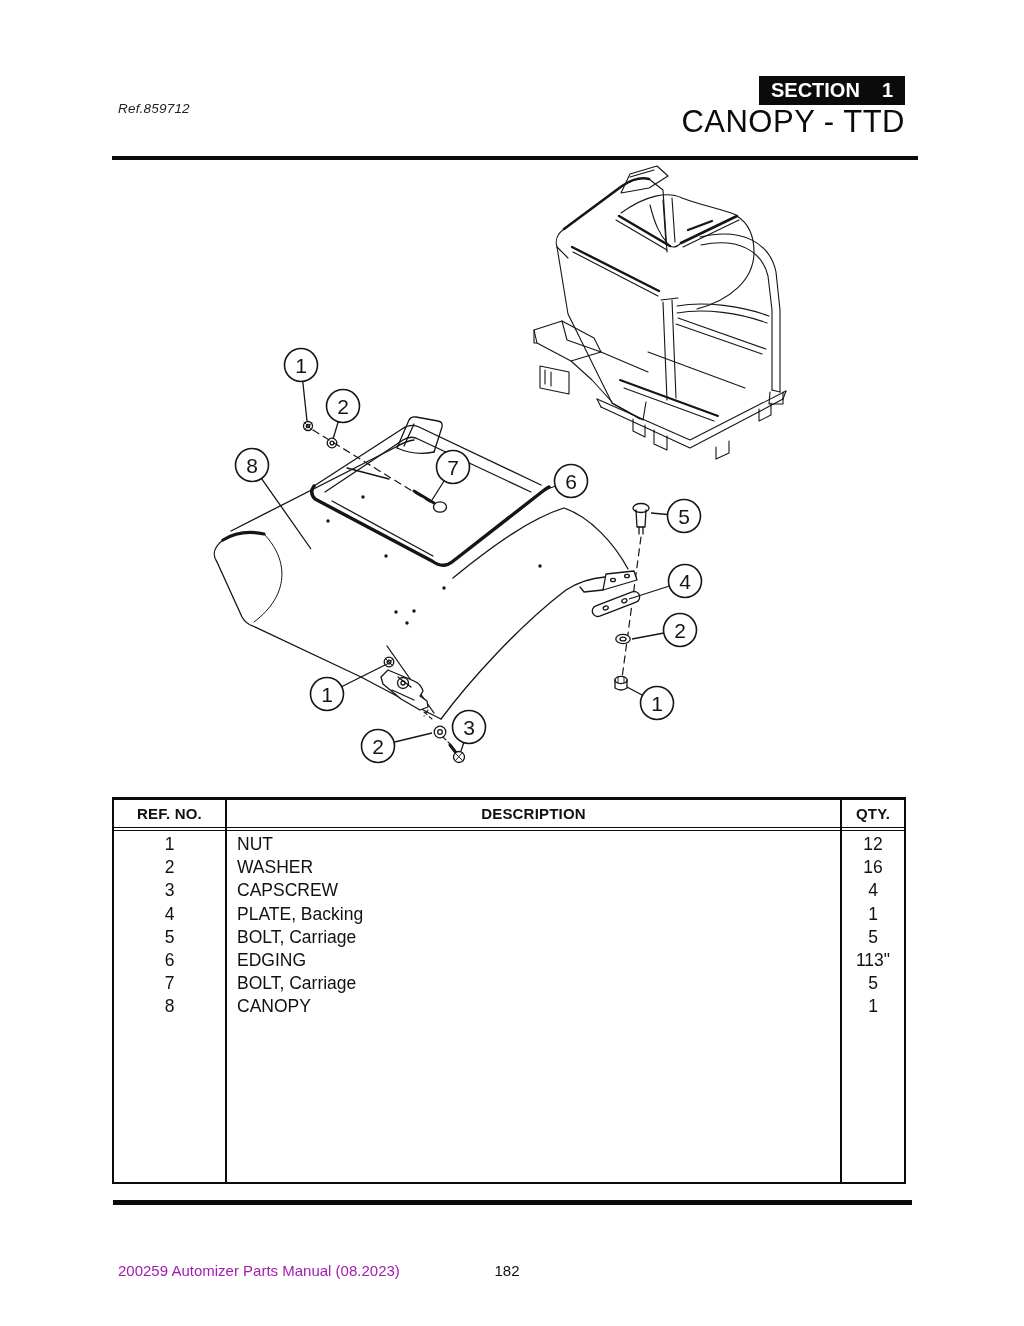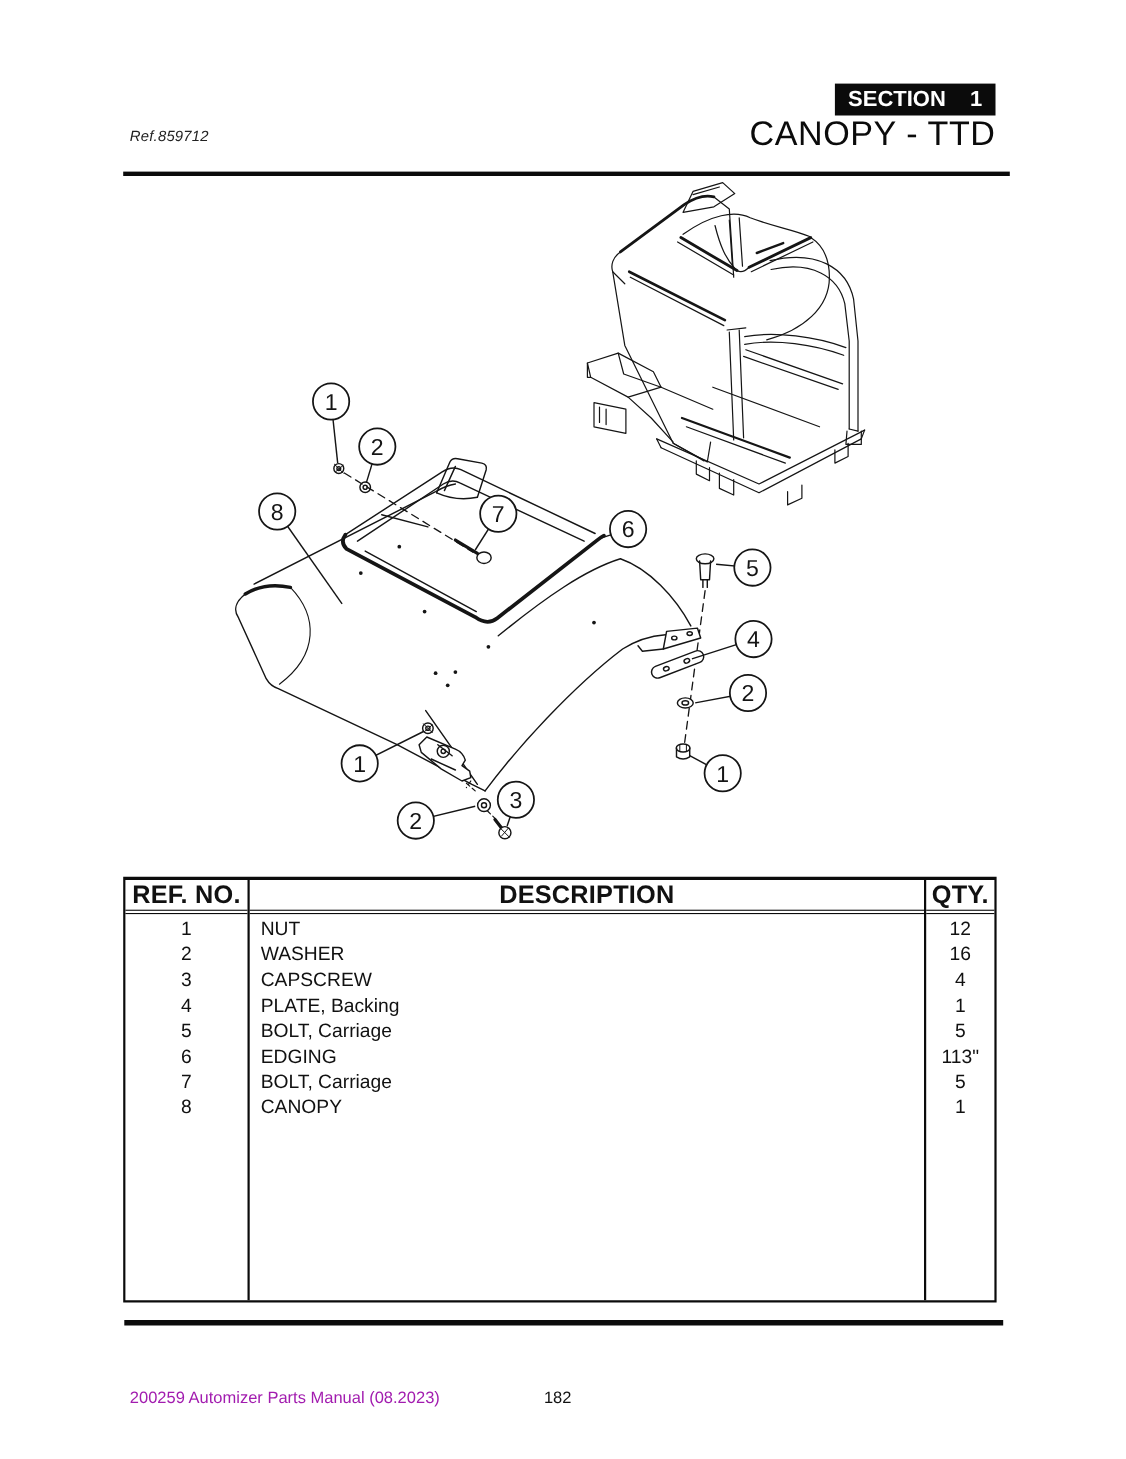--- a/index.html
+++ b/index.html
@@ -3,21 +3,21 @@
 <meta charset="utf-8">
 <style>
   html,body{margin:0;padding:0;}
   body{
     width:1024px;height:1326px;position:relative;background:#ffffff;
     font-family:"Liberation Sans","DejaVu Sans",sans-serif;color:#111;
     overflow:hidden;
   }
   .ref-label{
     position:absolute;left:118px;top:101px;font-size:13.5px;font-style:italic;
-    letter-spacing:.2px;color:#222;margin-top:15px;
+    letter-spacing:.2px;color:#222;
   }
   .section-badge{
     position:absolute;right:119px;top:76px;height:29px;background:#0b0b0b;color:#fff;
     display:flex;align-items:center;padding:0 12px;font-weight:bold;font-size:20px;
   }
   .section-badge .num{margin-left:22px;}
   .page-title{
     position:absolute;right:119px;top:104px;font-size:31px;font-weight:normal;
     letter-spacing:.5px;color:#0b0b0b;
   }
@@ -32,21 +32,21 @@
     display:flex;background:#fff;
   }
   .pt-col{display:flex;flex-direction:column;box-sizing:border-box;}
   .pt-col:not(:last-child){border-right:2px solid #0b0b0b;}
   .col-ref{flex:0 0 113px;}
   .col-part{flex:0 0 153px;}
   .col-desc{flex:1 1 auto;}
   .col-qty{flex:0 0 62px;}
   .pt-th{
     height:27px;border-bottom:4px double #0b0b0b;display:flex;align-items:center;
-    justify-content:center;font-weight:bold;font-size:23px;letter-spacing:.2px;
+    justify-content:center;font-weight:bold;font-size:15px;letter-spacing:.2px;
   }
   .pt-body{display:flex;flex-direction:column;padding-top:2px;}
   .pt-td{height:23.2px;line-height:23.2px;font-size:17.5px;white-space:nowrap;}
   .col-ref .pt-td,.col-qty .pt-td{text-align:center;}
   .col-part .pt-td{padding-left:13px;}
   .col-desc .pt-td{padding-left:10px;}
 
   .footer-left{position:absolute;left:118px;top:1262px;font-size:15px;color:#a21caf;}
   .footer-page{position:absolute;left:472px;top:1262px;width:70px;text-align:center;font-size:15px;color:#111;}
 </style>

